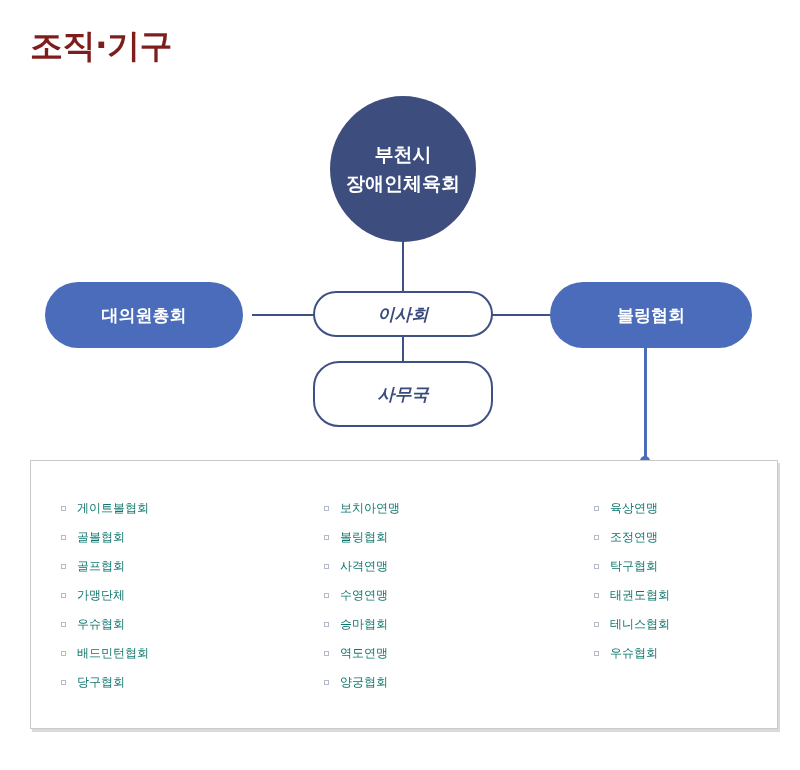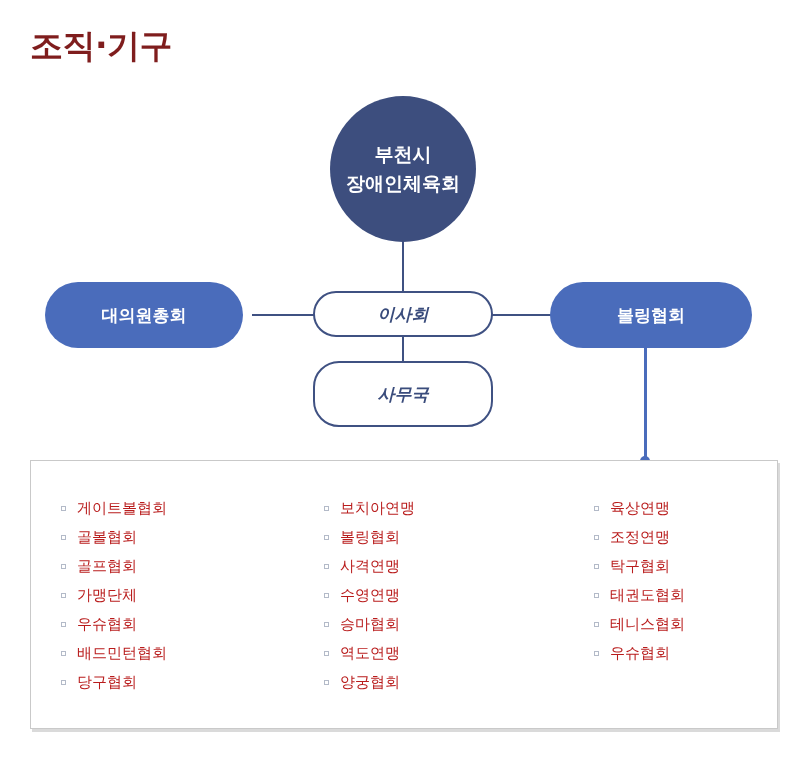--- a/index.html
+++ b/index.html
@@ -82,22 +82,22 @@
     list-style: none;
   }
   .aff-col.c1 { left: 30px; }
   .aff-col.c2 { left: 293px; }
   .aff-col.c3 { left: 563px; }
   .aff-col li {
     display: flex;
     align-items: center;
     height: 15px;
     margin-bottom: 14px;
-    font-size: 15px;
-    color: #b91c1c;
+    font-size: 12px;
+    color: #0f766e;
     white-space: nowrap;
   }
   .bullet {
     display: inline-block;
     width: 5px; height: 5px;
     border: 1px solid #b3bac8;
     background: #ffffff;
     margin-right: 11px;
     flex-shrink: 0;
   }

